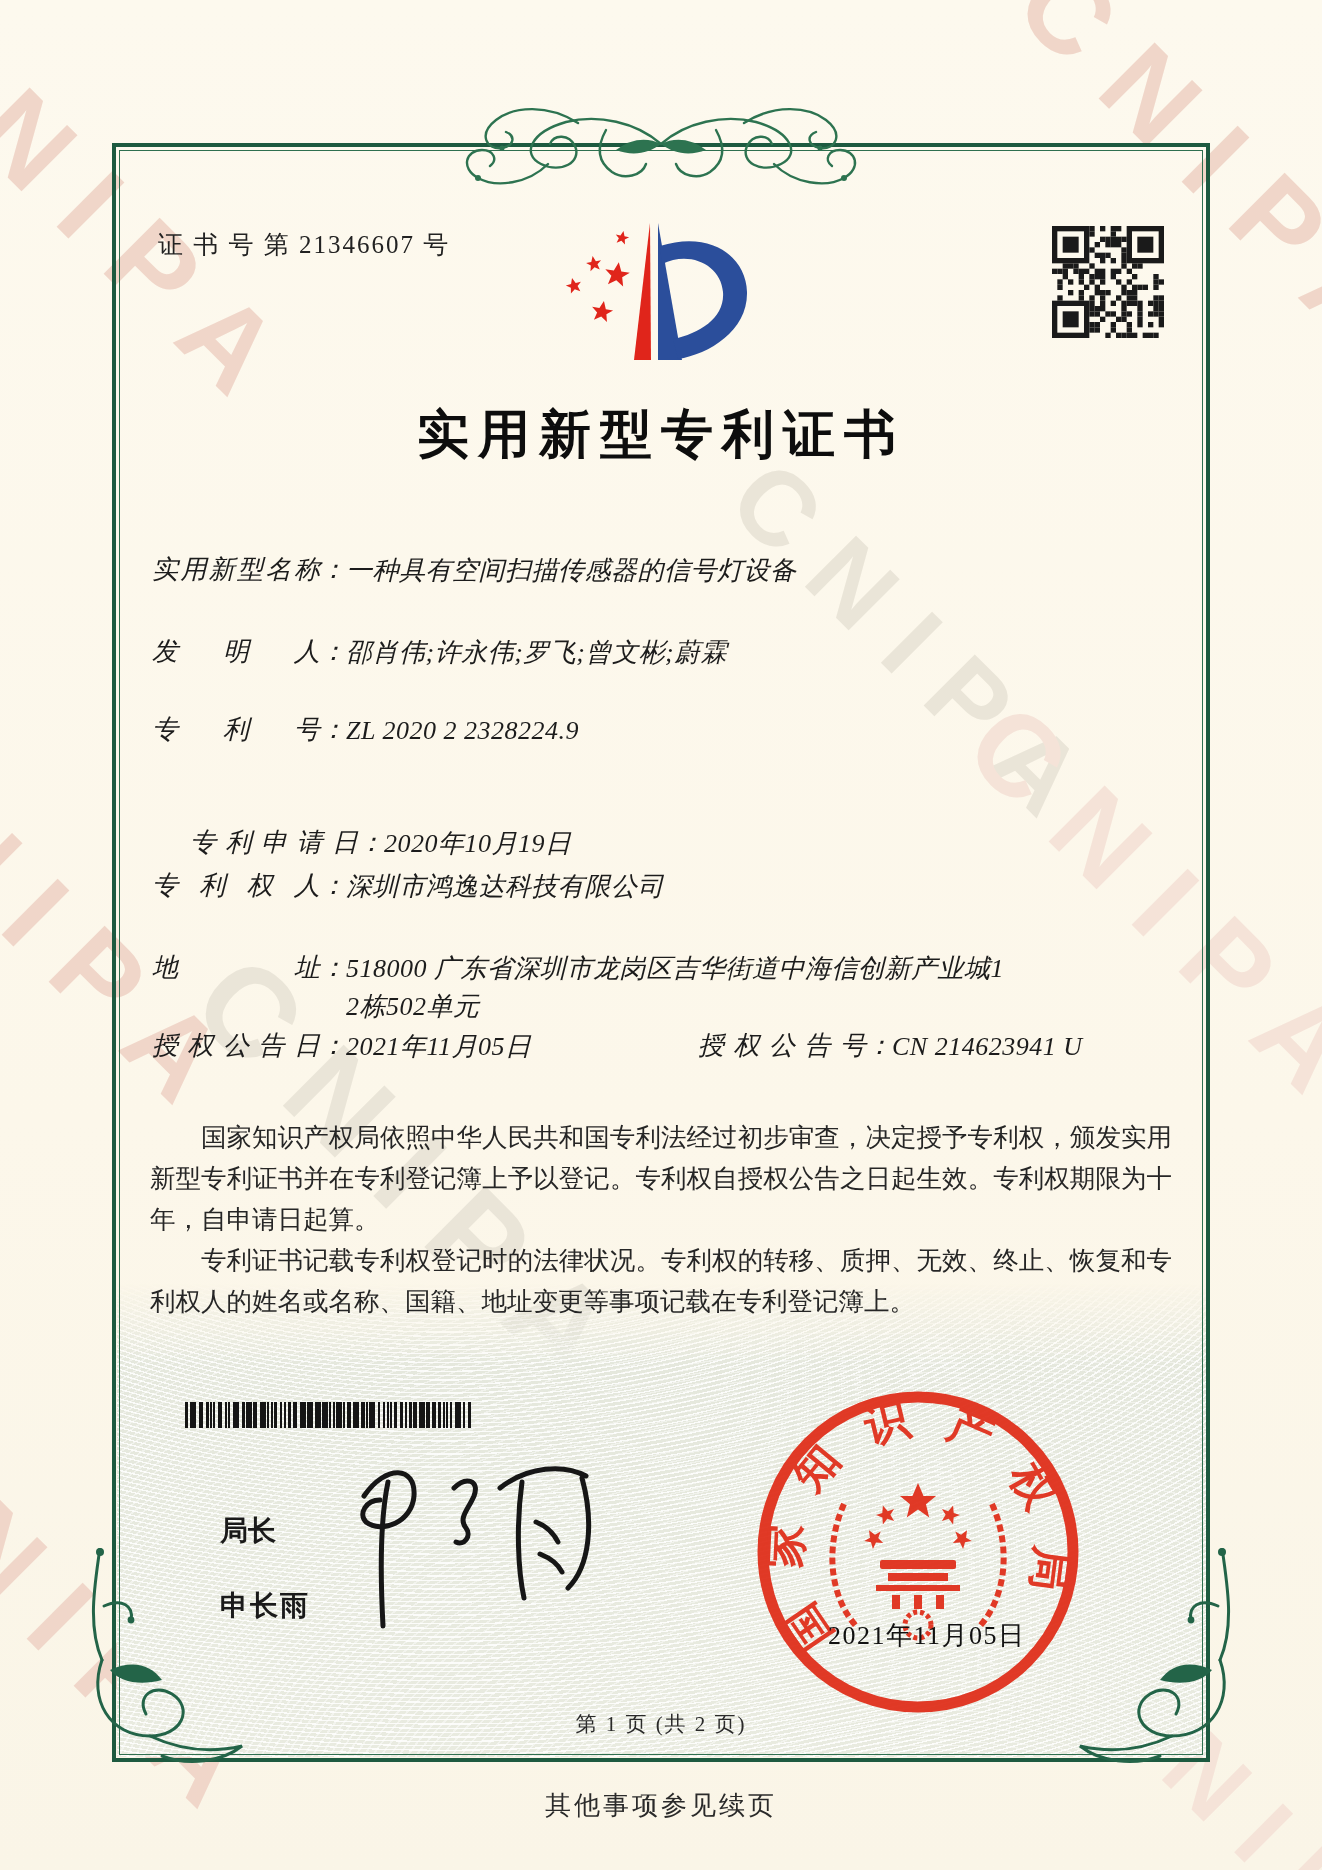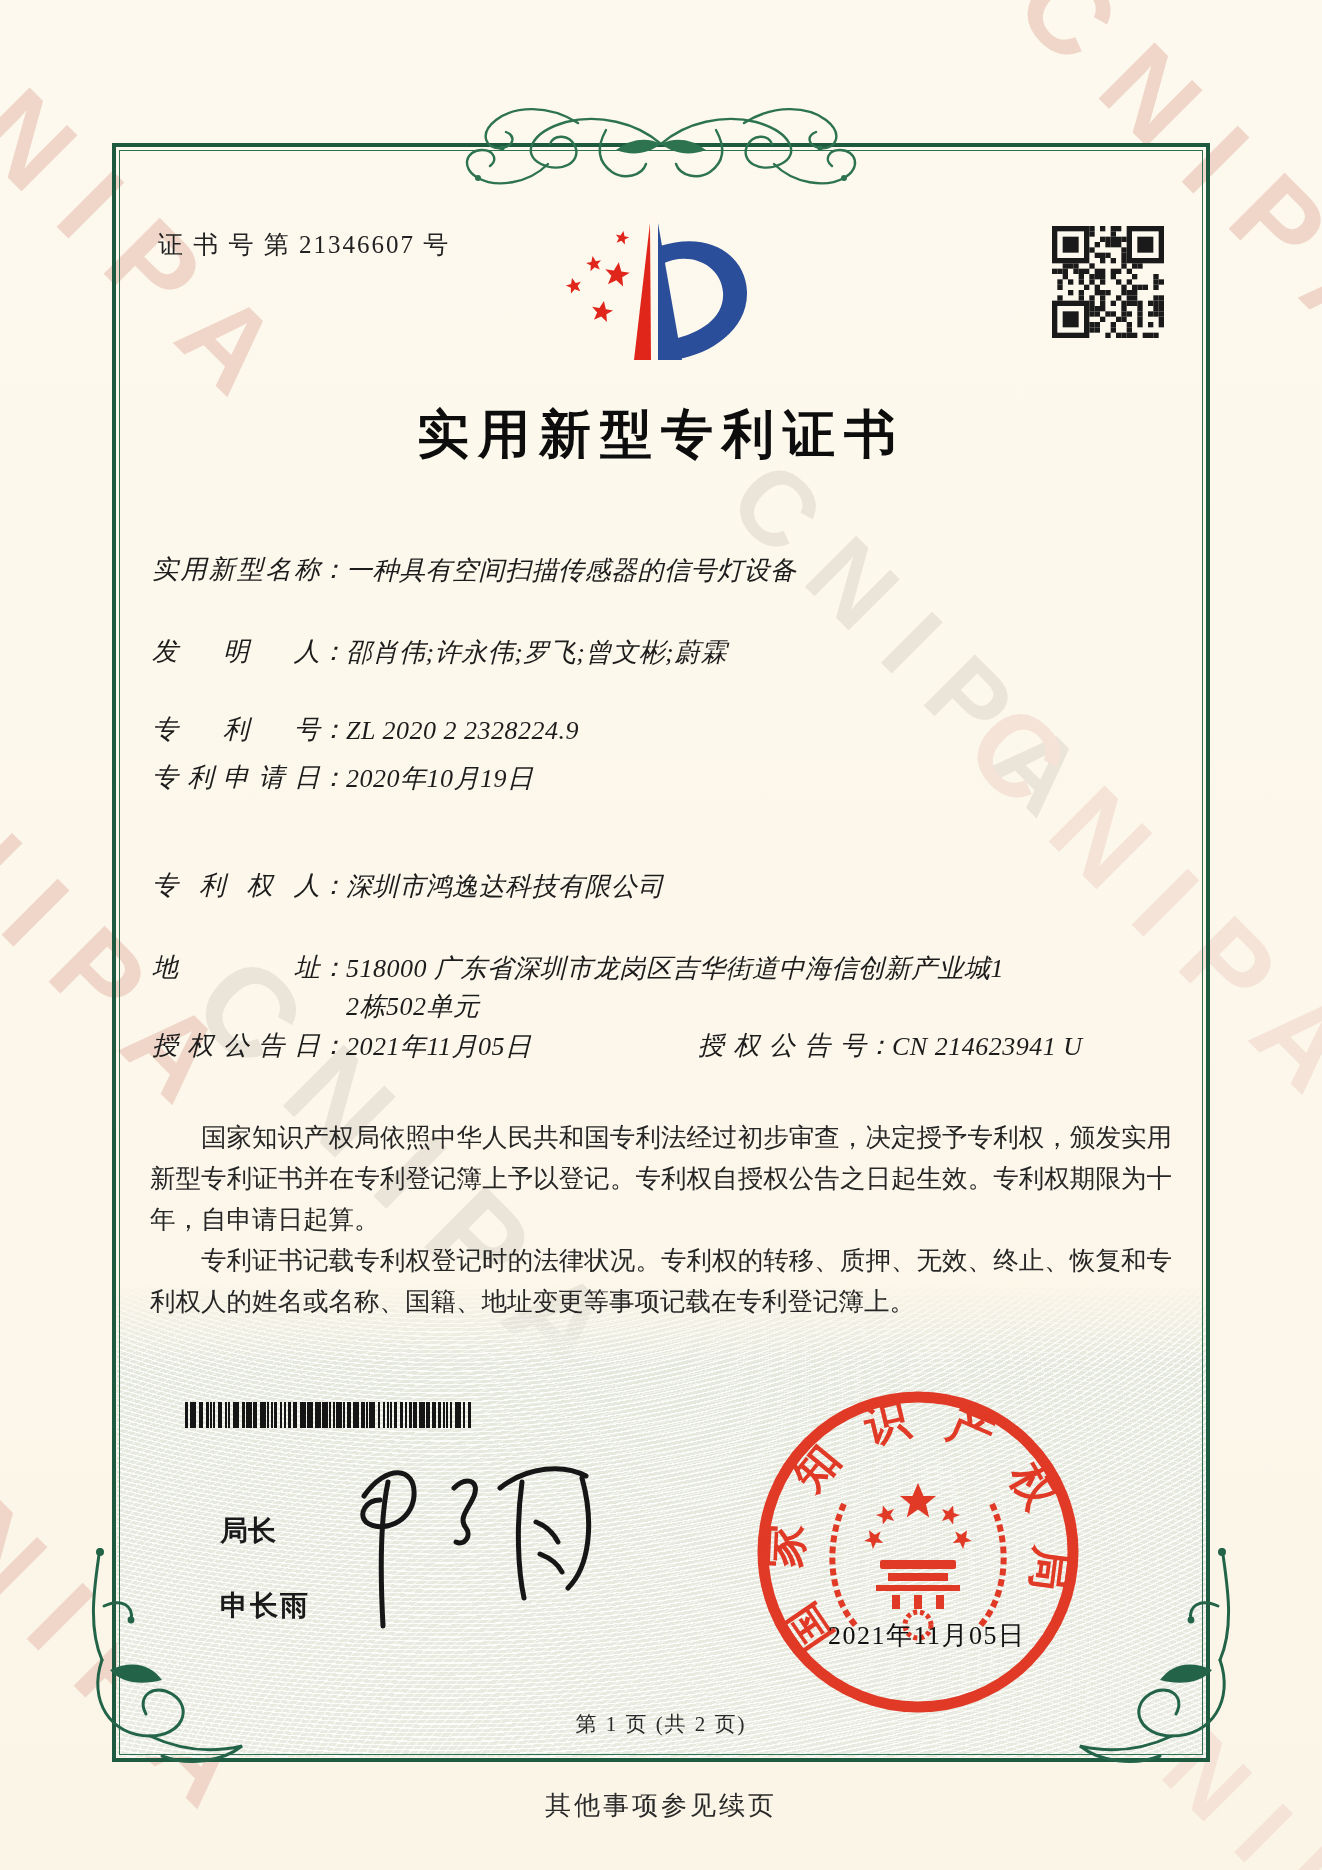--- a/index.html
+++ b/index.html
@@ -55,21 +55,21 @@
     position:absolute;left:112px;top:400px;width:1098px;text-align:center;
     font-size:52px;font-weight:900;letter-spacing:9px;color:#0d0d0d;
   }
   .row{position:absolute;left:152px;width:1030px;font-size:26px;font-style:italic;}
   .row .lab{display:inline-block;width:168px;text-align:justify;text-align-last:justify;vertical-align:top;}
   .row .colon{display:inline-block;width:26px;vertical-align:top;}
   .row .val{display:inline-block;vertical-align:top;letter-spacing:.5px;white-space:pre-line;max-width:800px;line-height:38px;}
   .row-name{top:552px;}
   .row-inventors{top:634px;}
   .row-patno{top:712px;}
-  .row-filing{top:760px;}
+  .row-filing{top:825px;margin-left:38px;}
   .row-patentee{top:868px;}
   .row-address{top:950px;}
   .row-grant{top:1028px;}
   .pair2{position:absolute;left:546px;top:0;}
   .paras{
     position:absolute;left:150px;top:1098px;width:1022px;
     font-size:25.5px;line-height:41px;text-align:justify;color:#262626;
     font-family:"Liberation Serif","DejaVu Serif",serif;
     margin-top:19px;
   }

